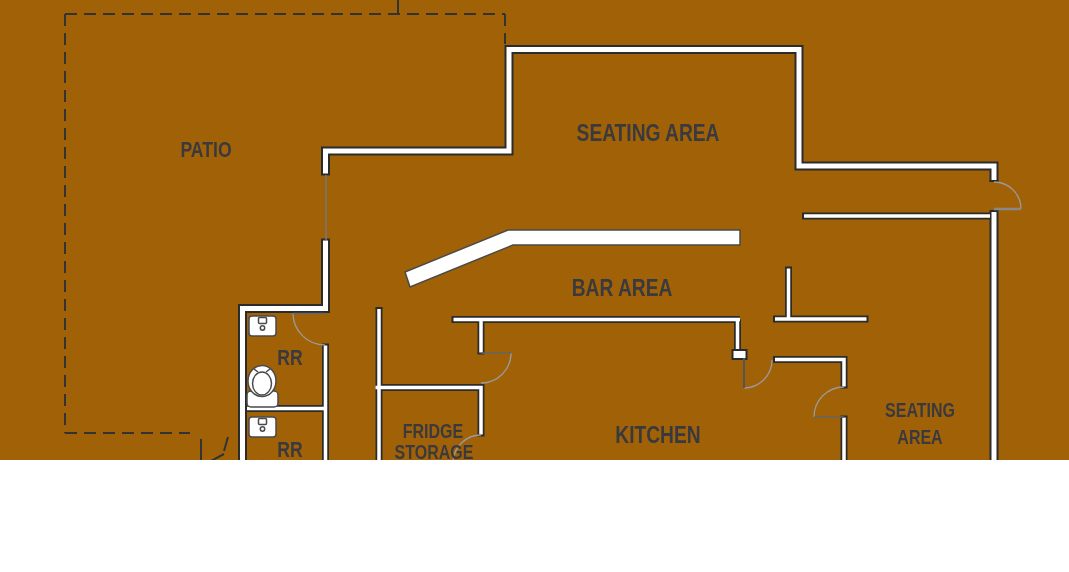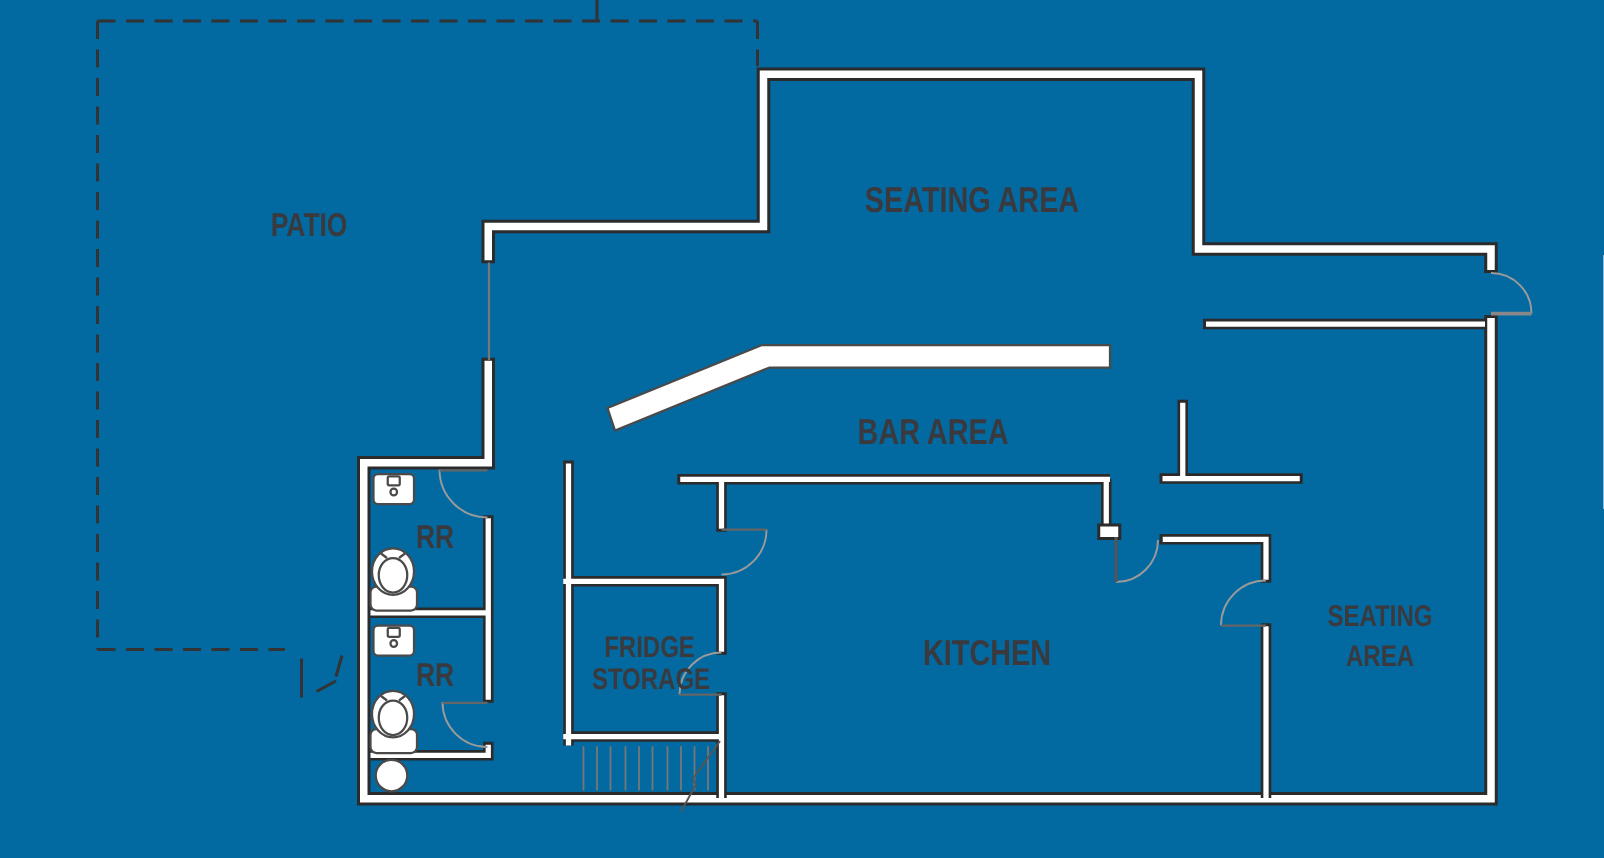--- a/index.html
+++ b/index.html
@@ -1,16 +1,16 @@
 <!DOCTYPE html>
 <html><head>
 <meta charset="utf-8">
 <style>
   html,body{margin:0;padding:0;background:#ffffff;}
-  .plan{position:relative;width:1069px;height:572px;background:#0369a1;overflow:hidden;
+  .plan{position:relative;width:1069px;height:460px;background:#a16207;overflow:hidden;
         font-family:"Liberation Sans", sans-serif;}
   svg{display:block;}
   text{font-family:"Liberation Sans","DejaVu Sans",sans-serif;font-weight:bold;fill:#3a3a3e;}
 </style>
 </head>
 <body>
 
 <div class="plan">
 <svg width="1069" height="572" viewBox="0 0 1069 572" xmlns="http://www.w3.org/2000/svg">
 

